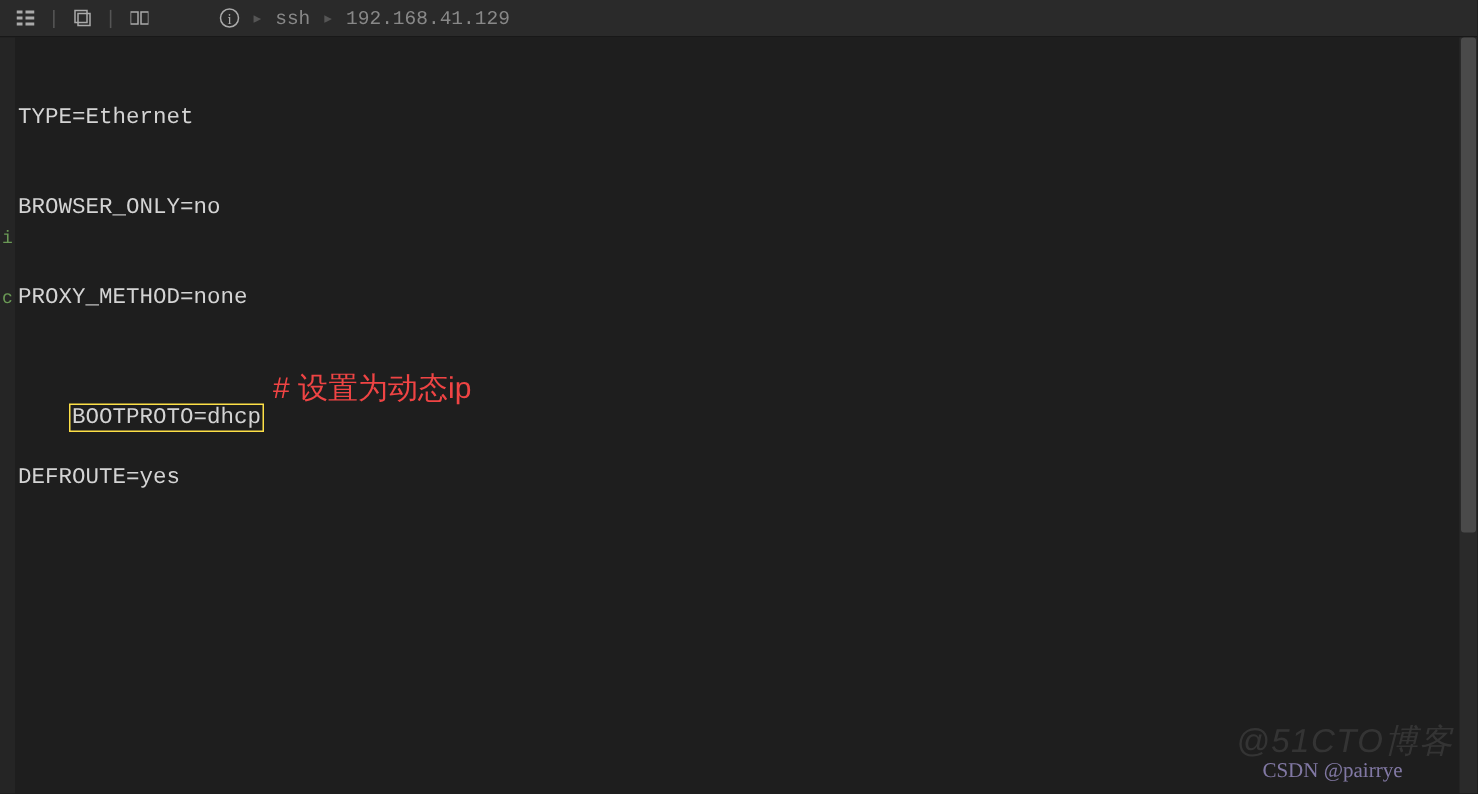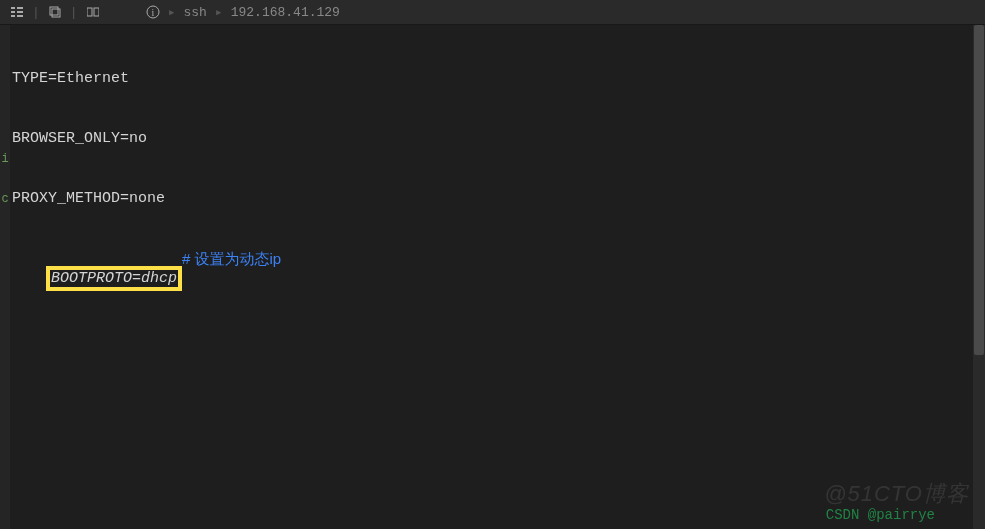--- a/index.html
+++ b/index.html
@@ -52,29 +52,28 @@
       top: 25px;
       right: 0;
       bottom: 0;
       background: #1e1e1e;
       padding: 4px 0 17px 2px;
       line-height: 20px;
       white-space: pre;
     }
     .line { position: relative; height: 20px; }
     .redbox {
-      border: 4px solid #fde047;
+      border: 1px solid #fde047;
       padding: 0 1px;
       margin-left: -2px;
-      font-style: italic;
     }
     .annot {
       position: absolute;
-      color: #3b82f6;
-      font-size: 15px;
+      color: #ef4444;
+      font-size: 20px;
       font-family: "Microsoft YaHei", sans-serif;
       white-space: nowrap;
     }
     .scrollbar-v {
       position: absolute;
       right: 0;
       top: 25px;
       bottom: 0;
       width: 12px;
       background: #2a2a2a;
@@ -85,23 +84,23 @@
       top: 0;
       width: 10px;
       height: 330px;
       background: #4a4a4a;
       border-radius: 2px;
     }
     .watermark {
       position: absolute;
       bottom: 6px;
       right: 50px;
-      color: #22c55e;
+      color: #c4b5fd;
       font-size: 14px;
-      font-family: Liberation Mono, monospace;
+      font-family: Liberation Serif, serif;
       opacity: 0.6;
     }
     .watermark2 {
       position: absolute;
       bottom: 20px;
       right: 16px;
       color: #777;
       font-size: 22px;
       font-style: italic;
       font-family: sans-serif;
@@ -160,20 +159,21 @@
 </div>
 
 <div class="editor">
   <div class="line">TYPE=Ethernet</div>
   <div class="line">BROWSER_ONLY=no</div>
   <div class="line">PROXY_METHOD=none</div>
   <div class="line">
     <span class="redbox">BOOTPROTO=dhcp</span>
     <span class="annot" style="left:170px; top:0;"># 设置为动态ip</span>
   </div>
+  <div class="line">DEFROUTE=yes</div>
   
   
   
   
   
   
   
   
   
   

